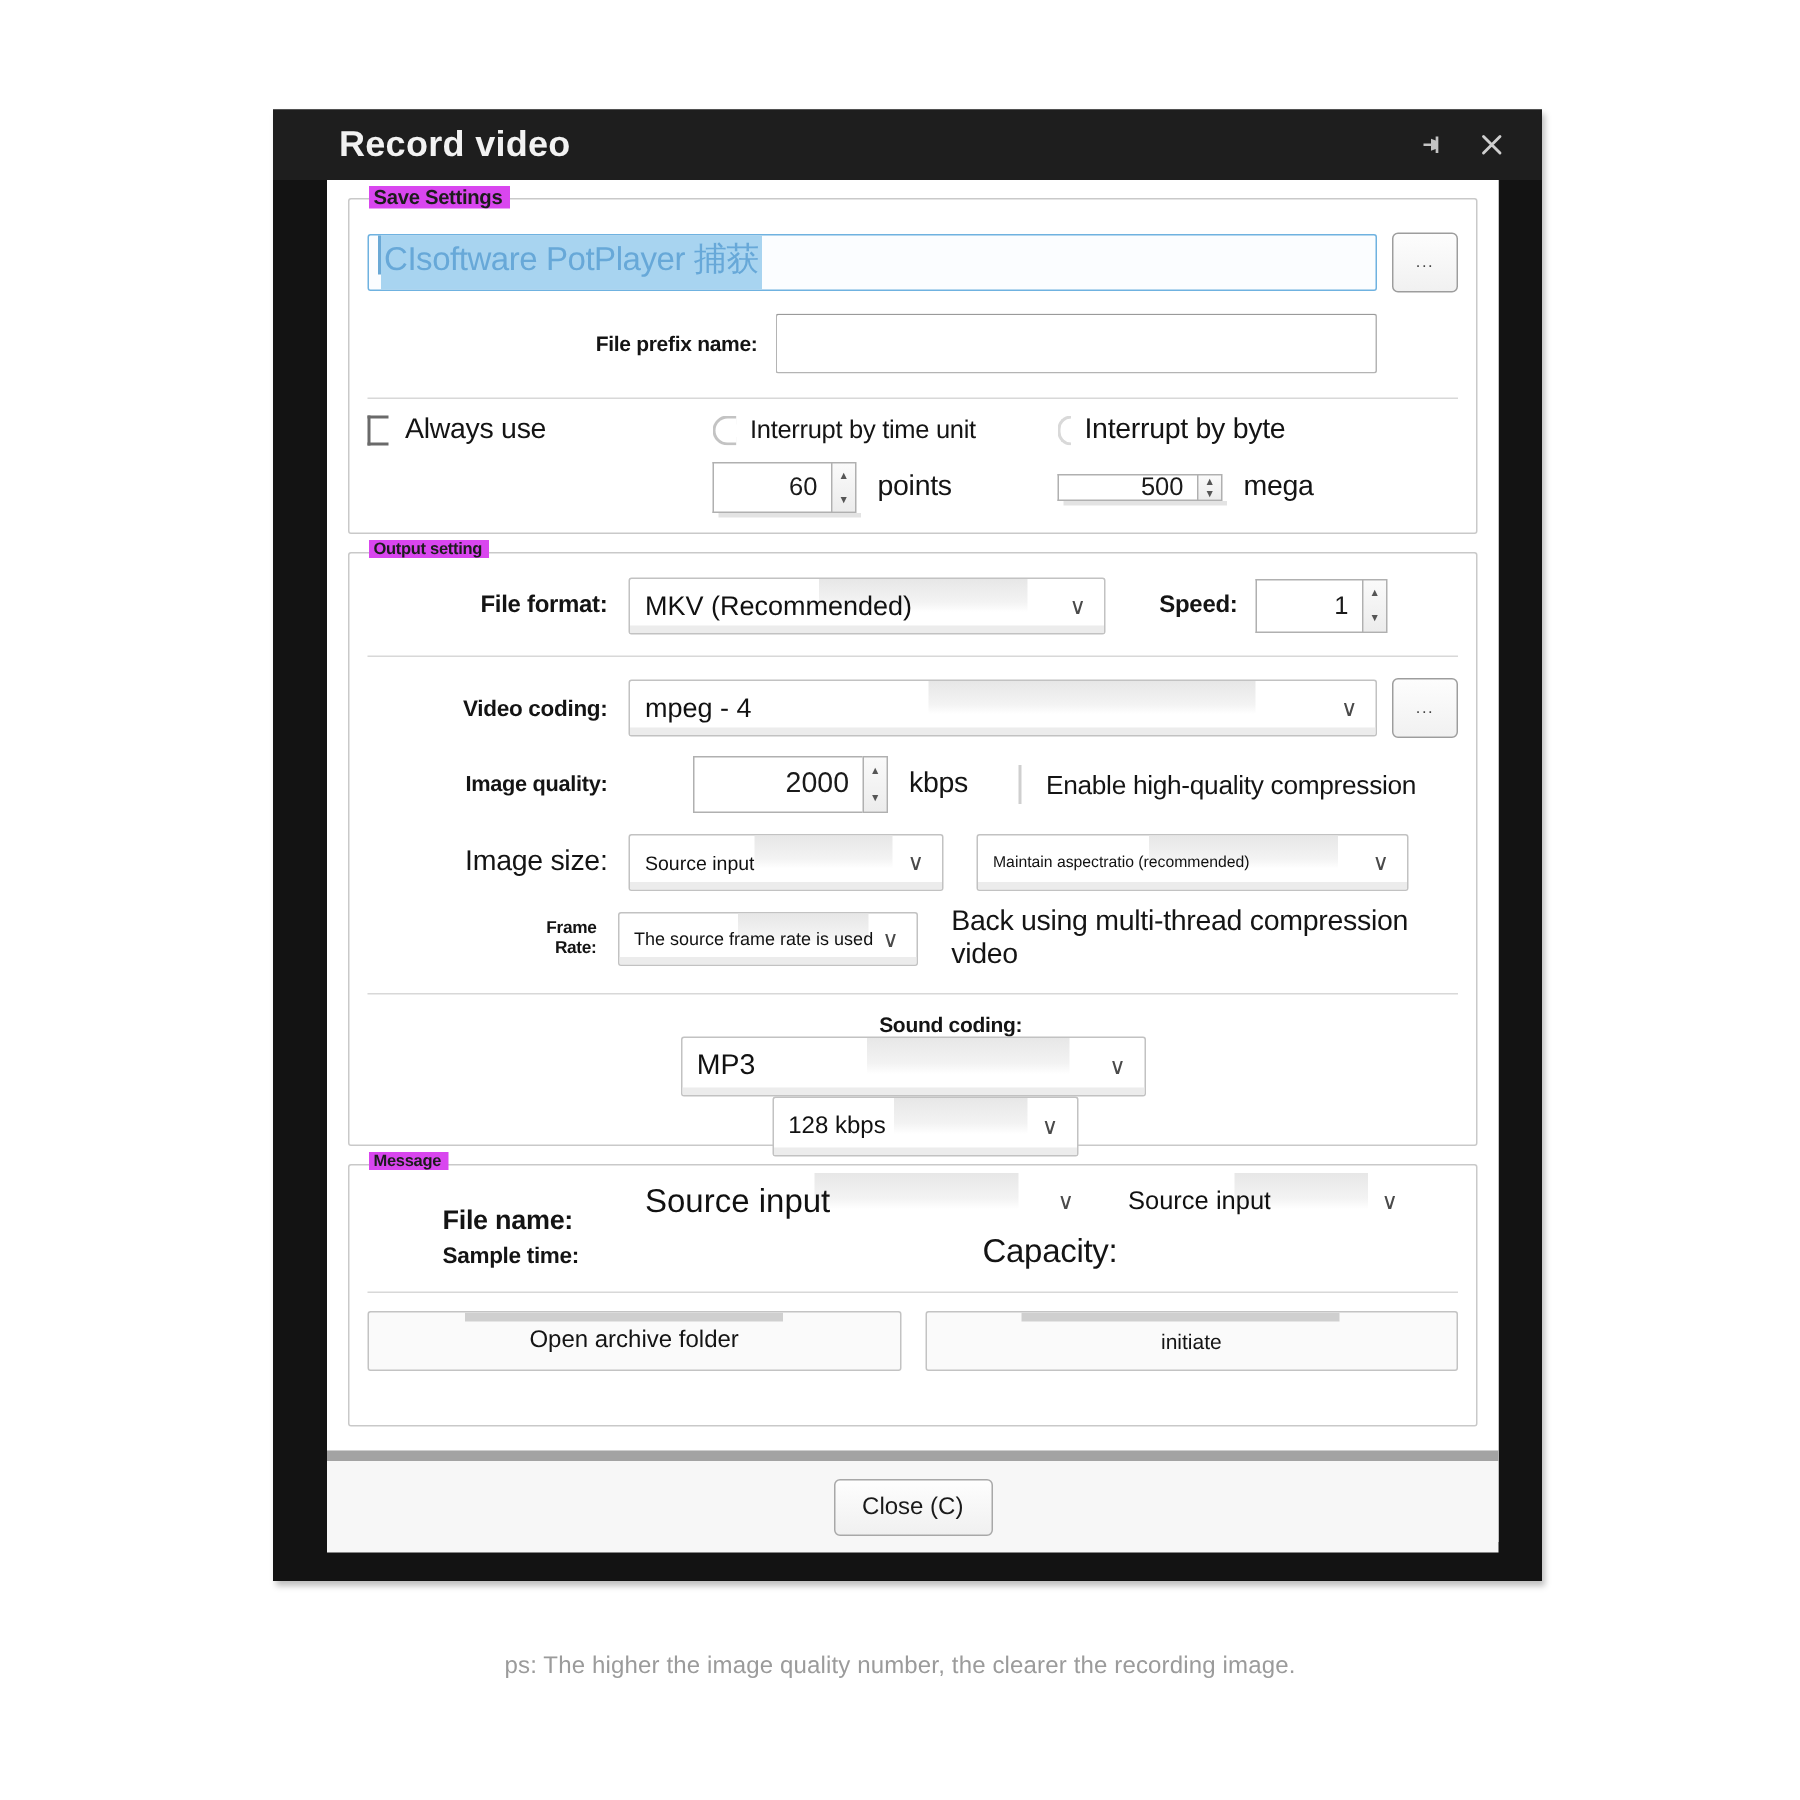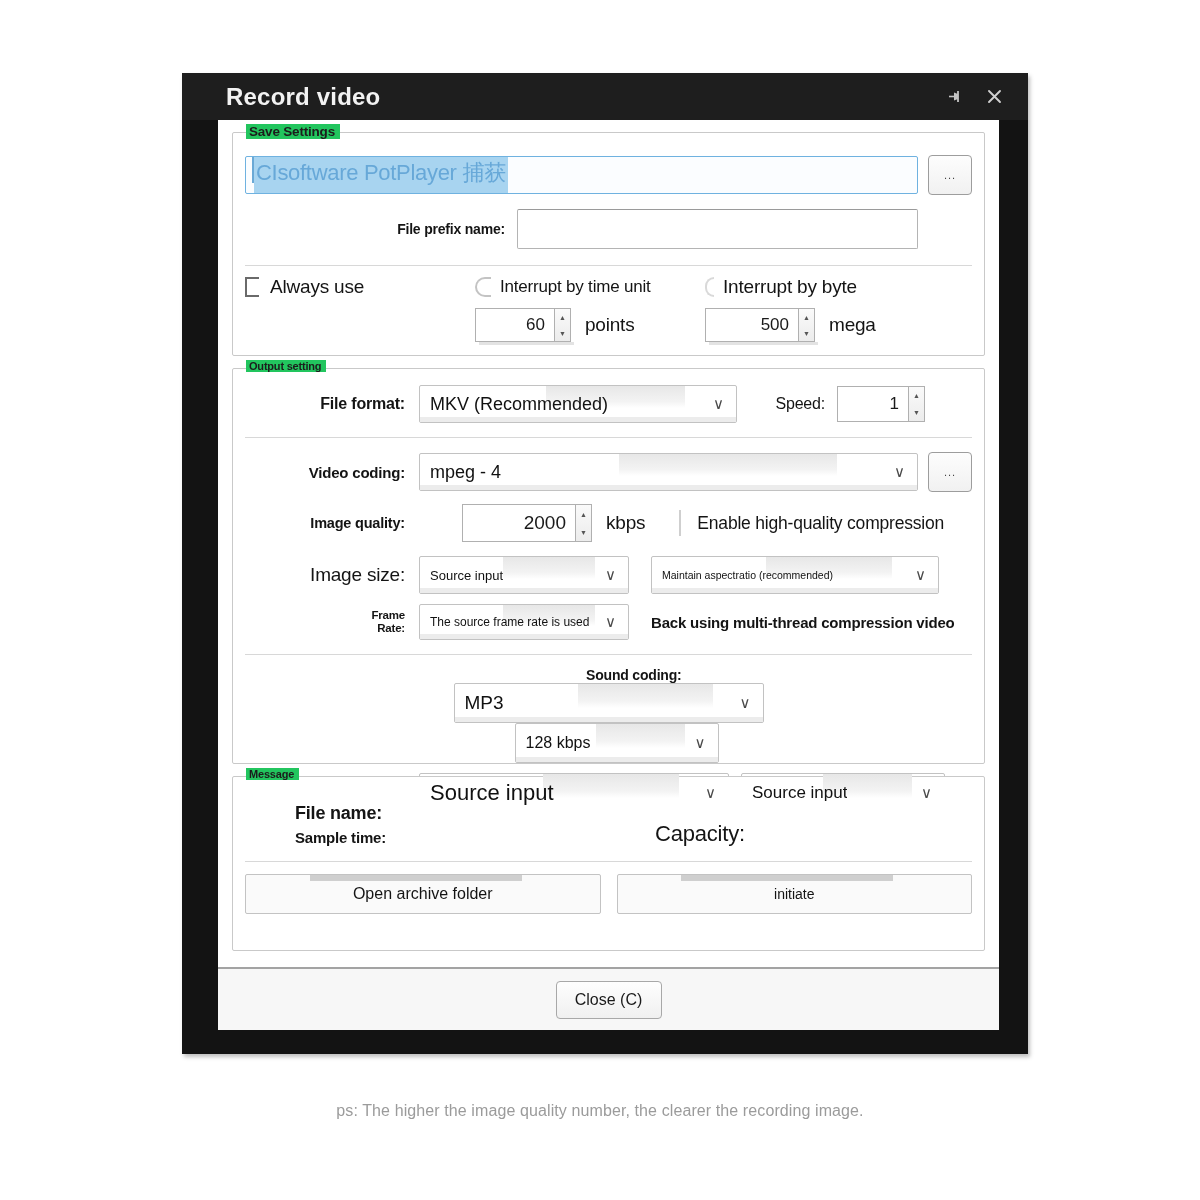--- a/index.html
+++ b/index.html
@@ -73,21 +73,21 @@
     position: relative;
     border: 1px solid #c9c9c9;
     border-radius: 2px;
     margin-bottom: 12px;
     background: #ffffff;
     box-sizing: border-box;
   }
   .group-title {
     position: absolute;
     top: -9px; left: 13px;
-    background: #22c55e;
+    background: #d946ef;
     padding: 0 5px 0 3px;
     font-size: 13.5px;
     font-weight: bold;
     color: #1c1c1c;
     letter-spacing: -.2px;
   }
   .group-title.small { font-size: 11px; font-weight: 600; }
 
   .divider {
     height: 1px;
@@ -253,21 +253,21 @@
     background:#cfcfcf;
   }
   .btn span { z-index:2; position:relative; }
 
   
   #footer {
     position: absolute;
     left: 0; top: 847px;
     width: 781px; height: 61px;
     background: #f7f7f7;
-    border-top: 2px solid #a3a3a3;
+    border-top: 7px solid #a3a3a3;
     display:flex; align-items:center; justify-content:center;
   }
   #close-btn {
     width: 104px; height: 36px;
     border: 1px solid #a8a8a8;
     border-radius: 4px;
     background: linear-gradient(#fefefe,#f0f0f0);
     display:flex; align-items:center; justify-content:center;
     font-size:16px; color:#1a1a1a;
     cursor:pointer;
@@ -356,21 +356,21 @@
                 <div class="spin-field" style="flex:1;">60</div>
                 <div class="spin-btns">
                   <div>▲</div>
                   <div>▼</div>
                 </div>
                 <div class="spin-shadow"></div>
               </div>
               <div class="lbl" style="margin-left:14px; font-size:19px; font-weight:500; text-align:left;">points</div>
             </div>
             <div class="row">
-              <div class="spin-wrap" style="height:34px; width:110px;">
+              <div class="spin-wrap" style="height:18px; width:110px;">
                 <div class="spin-field" style="flex:1;">500</div>
                 <div class="spin-btns">
                   <div>▲</div>
                   <div>▼</div>
                 </div>
                 <div class="spin-shadow"></div>
               </div>
               <div class="lbl" style="margin-left:14px; font-size:19px; font-weight:500; text-align:left;">mega</div>
             </div>
           </div>
@@ -379,21 +379,21 @@
         <div class="group" style="height:396px;">
           <div class="group-title small">Output setting</div>
 
           <div class="row" style="padding:16px 12px 0 12px;">
             <div class="lbl" style="width:160px; margin-right:14px; font-size:16px; font-weight:600;">File format:</div>
             <div class="combo" style="width:318px; height:38px; font-size:18px;">
               <div class="under"></div>
               <span class="ctext">MKV (Recommended)</span>
               <span class="carrow">∨</span>
             </div>
-            <div class="lbl" style="margin-left:22px; font-size:16px; font-weight:400; width:66px;">Speed:</div>
+            <div class="lbl" style="margin-left:22px; font-size:16px; font-weight:700; width:66px;">Speed:</div>
             <div class="spin-wrap" style="height:36px; width:88px; margin-left:12px;">
               <div class="spin-field" style="flex:1;">1</div>
               <div class="spin-btns">
                 <div>▲</div>
                 <div>▼</div>
               </div>
             </div>
           </div>
 
           <div class="divider" style="margin:14px 12px 0 12px;"></div>
@@ -441,21 +441,21 @@
           <div class="row" style="padding:10px 12px 0 12px;">
             <div style="width:160px; margin-right:14px; text-align:right;">
               <div class="lbl tiny">Frame</div>
               <div class="lbl tiny">Rate:</div>
             </div>
             <div class="combo" style="width:210px; height:36px; font-size:12px;">
               <div class="under"></div>
               <span class="ctext">The source frame rate is used</span>
               <span class="carrow">∨</span>
             </div>
-            <div class="lbl" style="margin-left:22px; font-size:15px; font-weight:700; text-align:left;">Back using multi-thread compression video</div>
+            <div class="lbl" style="margin-left:22px; font-size:19px; font-weight:400; text-align:left;">Back using multi-thread compression video</div>
           </div>
 
           <div class="divider" style="margin:14px 12px 0 12px;"></div>
 
           <div class="row" style="padding:12px 12px 0 12px;flex-direction:column;">
             <div class="lbl" style="width:160px; margin-right:14px; font-size:14px; font-weight:600;">Sound coding:</div>
             <div class="combo" style="width:310px; height:40px; font-size:19px;">
               <div class="under"></div>
               <span class="ctext">MP3</span>
               <span class="carrow">∨</span>

